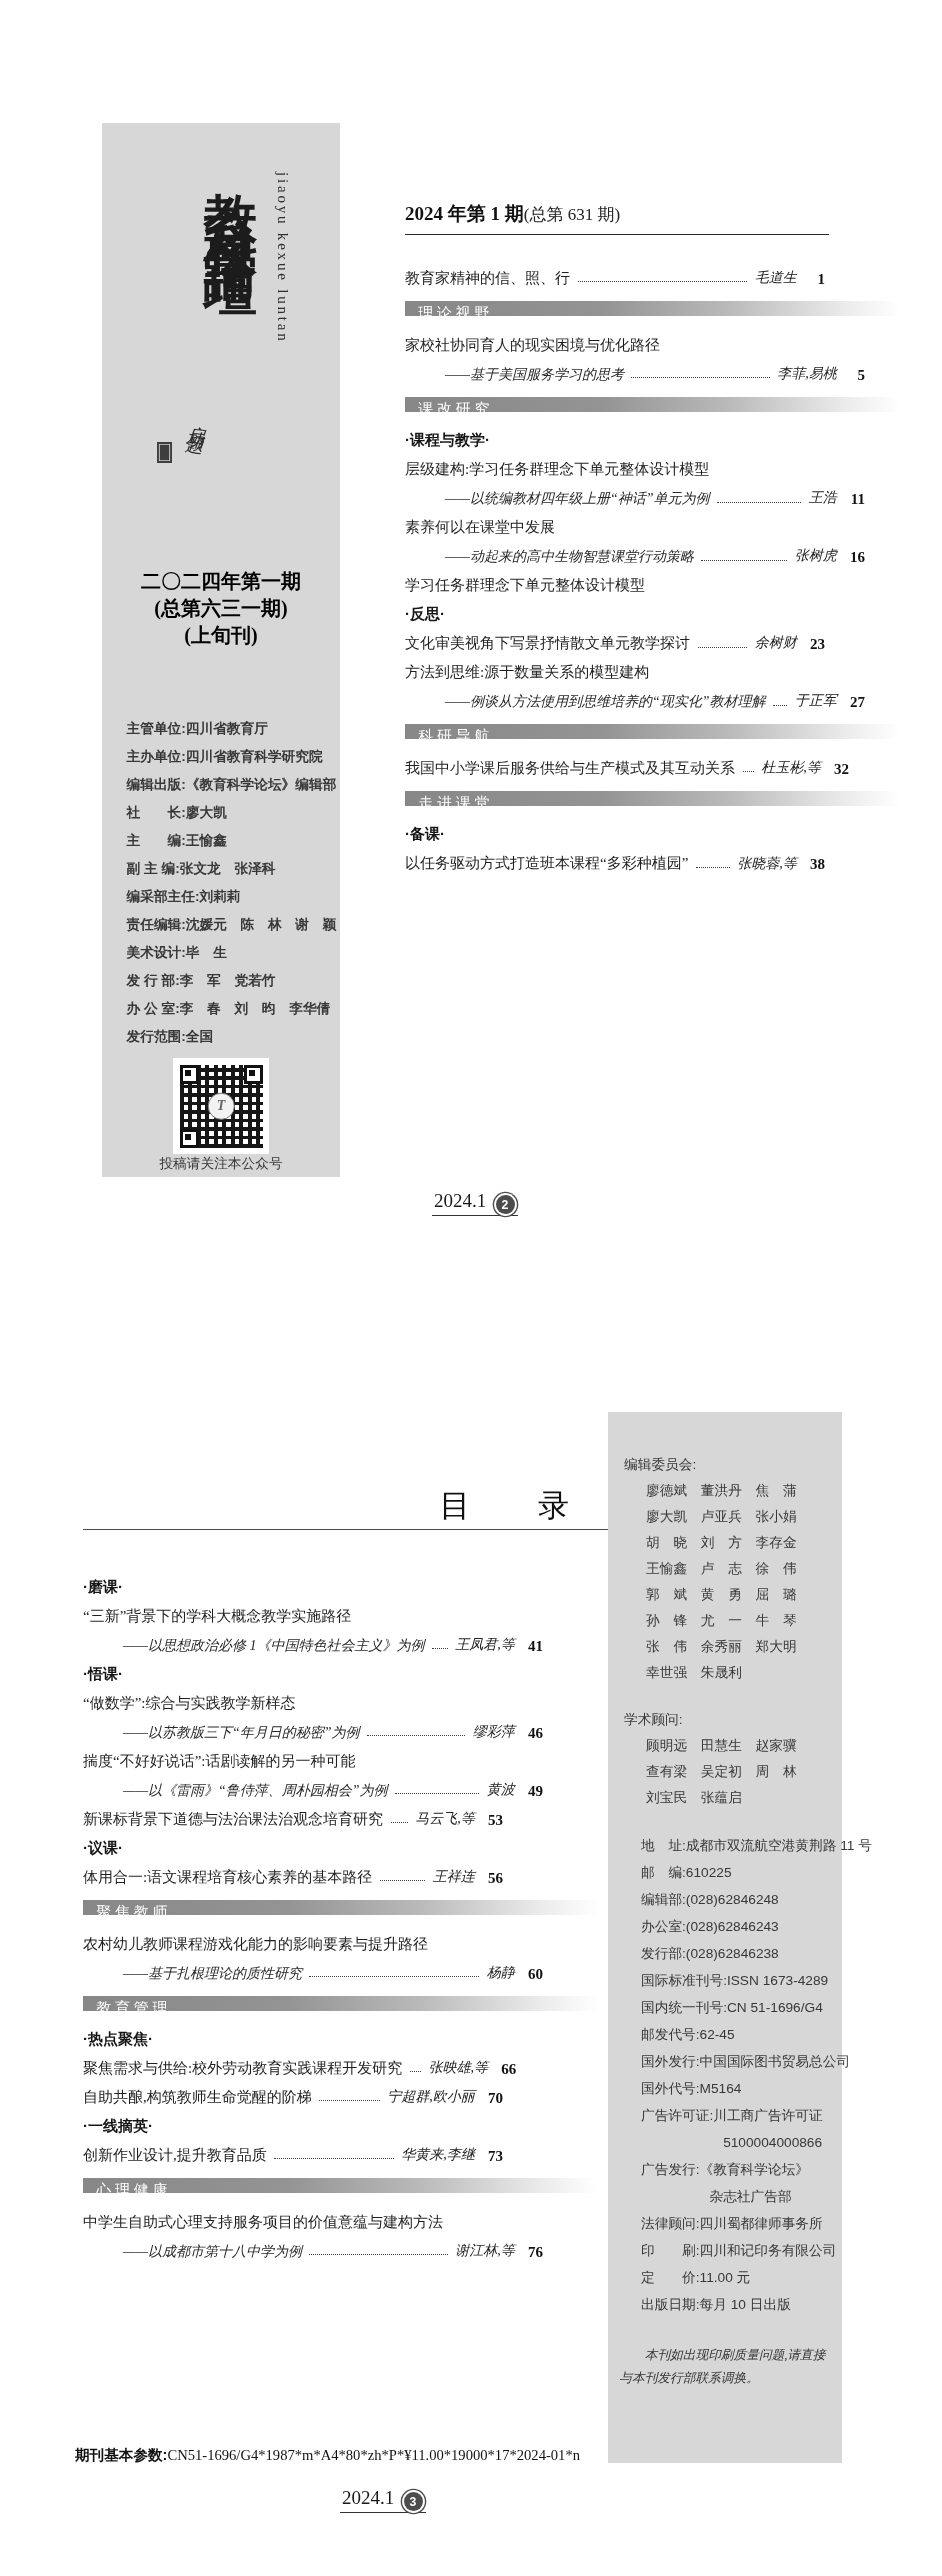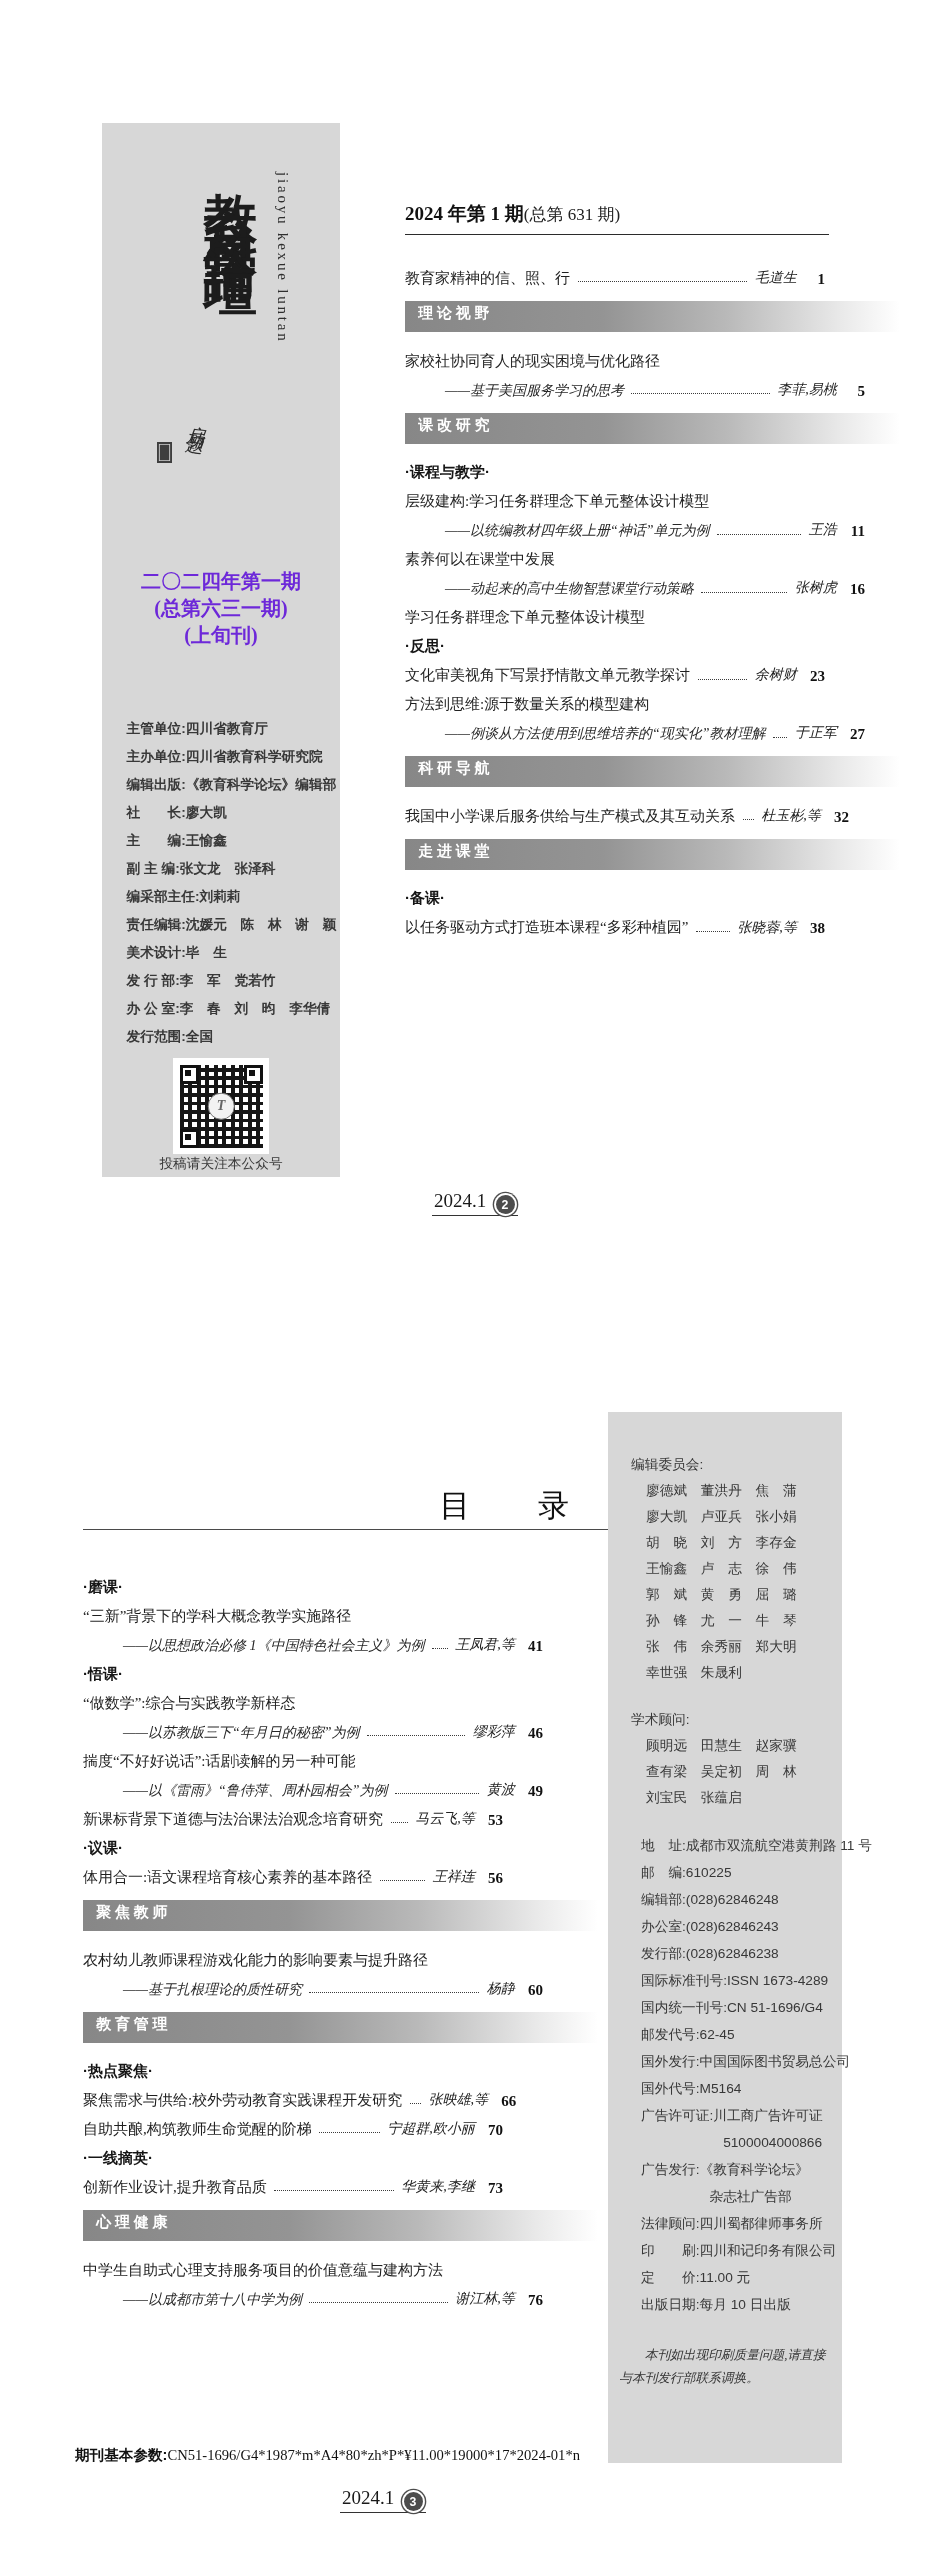--- a/index.html
+++ b/index.html
@@ -35,21 +35,21 @@
     transform:rotate(6deg);
   }
   .m-seal{
     position:absolute;top:319px;left:55px;width:15px;height:21px;
     background:#3e3e3e;
     box-shadow:inset 0 0 0 1.9px #3e3e3e, inset 0 0 0 2.8px #cfcfcf;
   }
   .m-issue{
     position:absolute;top:445px;left:0;right:0;text-align:center;
     font-family:"Liberation Serif","DejaVu Serif",serif;
-    font-weight:bold;font-size:20px;line-height:27px;color:#6d28d9;
+    font-weight:bold;font-size:20px;line-height:27px;color:#000000;
   }
   .m-info{
     position:absolute;top:592px;left:24.5px;right:9.4px;
     font-size:13.7px;line-height:28px;color:#383838;white-space:nowrap;font-weight:bold;
   }
   .m-qr{
     position:absolute;top:935px;left:50%;transform:translateX(-50%);
     width:96px;height:96px;background:#fff;display:flex;align-items:center;justify-content:center;
   }
   .qr-inner{
@@ -84,22 +84,22 @@
   
   .toc{margin-top:24.5px;}
   .toc-line{display:flex;align-items:flex-end;height:29px;width:420px;}
   .t-title{font-family:"Liberation Serif","DejaVu Serif",serif;font-size:15px;color:#1f1f1f;white-space:nowrap;}
   .t-kai{font-family:"Liberation Serif","DejaVu Serif",serif;font-style:italic;font-size:14px;color:#282828;white-space:nowrap;margin-top:32px;}
   .t-sub{padding-left:40px;}
   .lead{flex:1 1 auto;border-bottom:1.9px dotted #3c3c3c;margin:0 7.5px 5.7px 7.5px;min-width:11.3px;}
   .t-author{font-family:"Liberation Serif","DejaVu Serif",serif;font-style:italic;font-size:14px;color:#222;white-space:nowrap;margin-bottom:0.9px;}
   .t-pg{font-family:"Liberation Serif","DejaVu Serif",serif;font-weight:bold;font-size:15px;color:#111;margin-left:13.2px;min-width:15px;text-align:right;}
   .section-bar{
-    height:31px;line-height:23.6px;margin:13.2px 0 9.4px 0;padding-left:13.2px;
-    color:#fff;font-weight:bold;font-size:15px;letter-spacing:3.8px;
+    height:15px;line-height:23.6px;margin:13.2px 0 9.4px 0;padding-left:13.2px;
+    color:#fff;font-weight:normal;font-size:15px;letter-spacing:3.8px;
     background:linear-gradient(90deg,#878787 0%,#949494 40%,#b9b9b9 65%,#e9e9e9 88%,#ffffff 100%);
   }
   .col1 .section-bar{width:482px;}
   .subsection{height:29px;display:flex;align-items:flex-end;font-weight:bold;font-size:15px;color:#161616;text-align:center;}
 
   
   .footer1{position:absolute;left:432px;top:1190px;}
   .footer2{position:absolute;left:340px;top:2487px;}
   .pg-footer{display:inline-flex;align-items:center;border-bottom:1.9px solid #333;padding:0 3.8px 2.8px 1.9px;}
   .pg-footer .f-text{font-family:"Liberation Serif","DejaVu Serif",serif;font-size:19px;color:#1a1a1a;margin-right:9.4px;}
@@ -119,21 +119,21 @@
   }
   .p2-toc{margin-top:38px;}
   .col2 .section-bar{width:515px;box-sizing:border-box;}
 
   
   .board{
     position:absolute;left:608px;top:1412px;width:234px;height:1051px;
     background:#d7d7d7;font-size:13.7px;color:#383838;
   }
   .b-block{padding-left:38px;white-space:nowrap;line-height:26px;}
-  .b-label{padding-left:23px;line-height:26px;}
+  .b-label{padding-left:16px;line-height:26px;}
   .b-gap{height:21px;}
   .b-info{padding-left:5px;white-space:nowrap;line-height:27px;margin-left:28px;}
   .b-note{
     margin:26.4px 9.4px 0 11.3px;
     font-family:"Liberation Serif","DejaVu Serif",serif;font-style:italic;
     font-size:12.7px;line-height:22.6px;color:#333;white-space:normal;
     text-indent:2em;
   }
   .board-top-pad{height:40px;}
 

